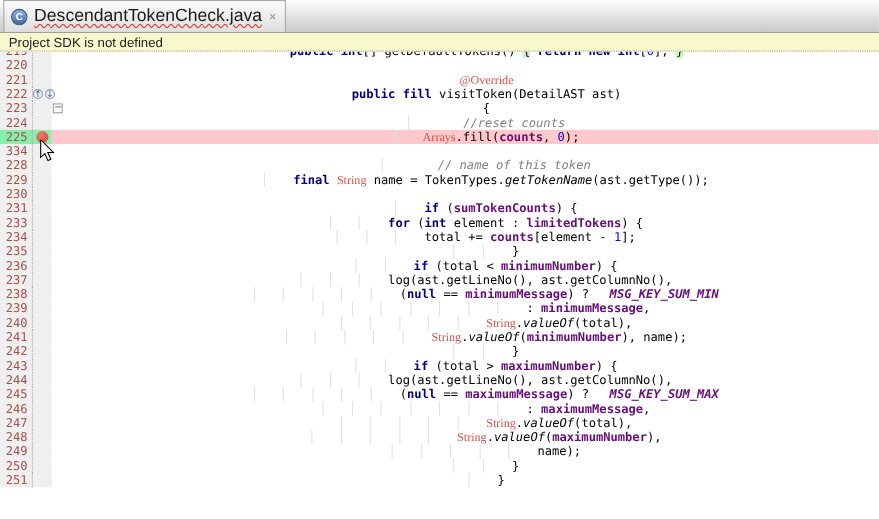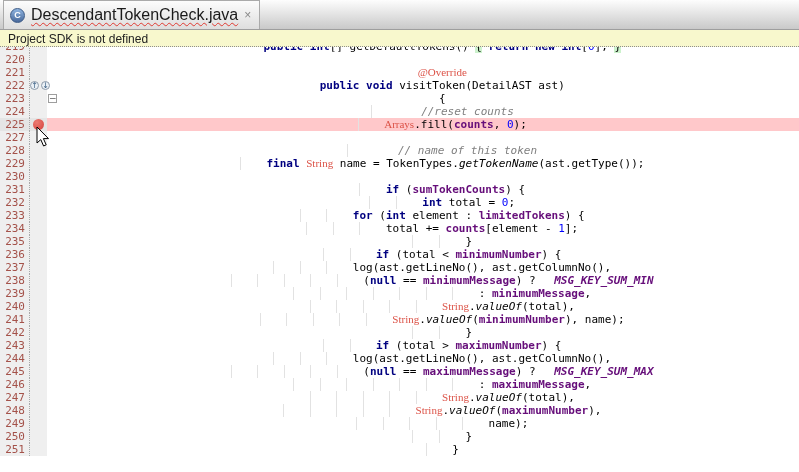--- a/index.html
+++ b/index.html
@@ -33,21 +33,21 @@
   .lines{margin-top:-7px;}
   .line{display:flex;height:13px;line-height:13px;white-space:pre;}
   .ln{width:30px;box-sizing:border-box;text-align:right;padding-right:4px;
       background:#efefef;color:#a4524a;border-right:1px dotted #a9a9a9;
       flex:none;}
   .icons{width:17px;flex:none;background:#efefef;position:relative;
          overflow:visible;z-index:2;}
   .body{flex:1;display:flex;position:relative;}
   .foldslot{width:12px;flex:none;position:relative;}
   .code{flex:1;text-align:center;}
-  .line.bp .ln,.line.bp .icons{background:#e5e5e5;}
+  .line.bp .ln,.line.bp .icons{background:#86efac;}
   .line.bp .body{background:#ffc8ca;}
 
   .ind{display:inline-block;width:4ch;box-sizing:border-box;}
   .ind.g{border-left:1px solid #e2e2e2;}
 
   .t-k{color:#000080;font-weight:bold;}
   .t-n{color:#0000ff;}
   .t-f{color:#660e7a;font-weight:bold;}
   .t-sf{color:#660e7a;font-weight:bold;font-style:italic;margin-left:12px;}
   .t-c{color:#808080;font-style:italic;margin-left:24px;}
@@ -85,30 +85,29 @@
 
 <div class="banner">
   <span>Project SDK is not defined</span>
 </div>
 
 <div class="editor">
   <div class="lines" id="lines">
       <div class="line"><span class="ln">219</span><span class="icons"></span><span class="body"><span class="foldslot"></span><span class="code"><span class="ind"> </span><span class="t-k">public</span><span class="t-p"> </span><span class="t-k">int</span><span class="t-p">[] getDefaultTokens() </span><span class="t-bh">{</span><span class="t-p"> </span><span class="t-k">return</span><span class="t-p"> </span><span class="t-k">new</span><span class="t-p"> </span><span class="t-k">int</span><span class="t-p">[</span><span class="t-n">0</span><span class="t-p">]; </span><span class="t-bh">}</span></span></span></div>
       <div class="line"><span class="ln">220</span><span class="icons"></span><span class="body"><span class="foldslot"></span><span class="code"></span></span></div>
       <div class="line"><span class="ln">221</span><span class="icons"></span><span class="body"><span class="foldslot"></span><span class="code"><span class="ind"> </span><span class="t-e">@Override</span></span></span></div>
-      <div class="line"><span class="ln">222</span><span class="icons"><span class="ovr up">↑</span><span class="ovr dn">↓</span></span><span class="body"><span class="foldslot"></span><span class="code"><span class="ind"> </span><span class="t-k">public</span><span class="t-p"> </span><span class="t-k">void</span><span class="t-p"> visitToken(DetailAST ast)</span></span></span></div>
+      <div class="line"><span class="ln">222</span><span class="icons"><span class="ovr up">↑</span><span class="ovr dn">↓</span></span><span class="body"><span class="foldslot"></span><span class="code"><span class="ind"> </span><span class="t-k">public</span><span class="t-p"> </span><span class="t-k">fill</span><span class="t-p"> visitToken(DetailAST ast)</span></span></span></div>
       <div class="line"><span class="ln">223</span><span class="icons"></span><span class="body"><span class="foldslot"><span class="foldbox">−</span></span><span class="code"><span class="ind"> </span><span class="t-p">{</span></span></span></div>
       <div class="line"><span class="ln">224</span><span class="icons"></span><span class="body"><span class="foldslot"></span><span class="code"><span class="ind"> </span><span class="ind g"> </span><span class="t-c">//reset counts</span></span></span></div>
       <div class="line bp"><span class="ln">225</span><span class="icons"><span class="bp-dot"></span></span><span class="body"><span class="foldslot"></span><span class="code"><span class="ind"> </span><span class="ind g"> </span><span class="t-e">Arrays</span><span class="t-p">.fill(</span><span class="t-f">counts</span><span class="t-p">, </span><span class="t-n">0</span><span class="t-p">);</span></span></span></div>
-      <div class="line"><span class="ln">227</span><span class="icons"></span><span class="body"><span class="foldslot"></span><span class="code"></span></span></div>
+      <div class="line"><span class="ln">334</span><span class="icons"></span><span class="body"><span class="foldslot"></span><span class="code"></span></span></div>
       <div class="line"><span class="ln">228</span><span class="icons"></span><span class="body"><span class="foldslot"></span><span class="code"><span class="ind"> </span><span class="ind g"> </span><span class="t-c">// name of this token</span></span></span></div>
       <div class="line"><span class="ln">229</span><span class="icons"></span><span class="body"><span class="foldslot"></span><span class="code"><span class="ind"> </span><span class="ind g"> </span><span class="t-k">final</span><span class="t-p"> </span><span class="t-e">String</span><span class="t-p"> name = TokenTypes.</span><span class="t-sm">getTokenName</span><span class="t-p">(ast.getType());</span></span></span></div>
       <div class="line"><span class="ln">230</span><span class="icons"></span><span class="body"><span class="foldslot"></span><span class="code"></span></span></div>
       <div class="line"><span class="ln">231</span><span class="icons"></span><span class="body"><span class="foldslot"></span><span class="code"><span class="ind"> </span><span class="ind g"> </span><span class="t-k">if</span><span class="t-p"> (</span><span class="t-f">sumTokenCounts</span><span class="t-p">) {</span></span></span></div>
-      <div class="line"><span class="ln">232</span><span class="icons"></span><span class="body"><span class="foldslot"></span><span class="code"><span class="ind"> </span><span class="ind g"> </span><span class="ind g"> </span><span class="t-k">int</span><span class="t-p"> total = </span><span class="t-n">0</span><span class="t-p">;</span></span></span></div>
       <div class="line"><span class="ln">233</span><span class="icons"></span><span class="body"><span class="foldslot"></span><span class="code"><span class="ind"> </span><span class="ind g"> </span><span class="ind g"> </span><span class="t-k">for</span><span class="t-p"> (</span><span class="t-k">int</span><span class="t-p"> element : </span><span class="t-f">limitedTokens</span><span class="t-p">) {</span></span></span></div>
       <div class="line"><span class="ln">234</span><span class="icons"></span><span class="body"><span class="foldslot"></span><span class="code"><span class="ind"> </span><span class="ind g"> </span><span class="ind g"> </span><span class="ind g"> </span><span class="t-p">total += </span><span class="t-f">counts</span><span class="t-p">[element - </span><span class="t-n">1</span><span class="t-p">];</span></span></span></div>
       <div class="line"><span class="ln">235</span><span class="icons"></span><span class="body"><span class="foldslot"></span><span class="code"><span class="ind"> </span><span class="ind g"> </span><span class="ind g"> </span><span class="t-p">}</span></span></span></div>
       <div class="line"><span class="ln">236</span><span class="icons"></span><span class="body"><span class="foldslot"></span><span class="code"><span class="ind"> </span><span class="ind g"> </span><span class="ind g"> </span><span class="t-k">if</span><span class="t-p"> (total &lt; </span><span class="t-f">minimumNumber</span><span class="t-p">) {</span></span></span></div>
       <div class="line"><span class="ln">237</span><span class="icons"></span><span class="body"><span class="foldslot"></span><span class="code"><span class="ind"> </span><span class="ind g"> </span><span class="ind g"> </span><span class="ind g"> </span><span class="t-p">log(ast.getLineNo(), ast.getColumnNo(),</span></span></span></div>
       <div class="line"><span class="ln">238</span><span class="icons"></span><span class="body"><span class="foldslot"></span><span class="code"><span class="ind"> </span><span class="ind g"> </span><span class="ind g"> </span><span class="ind g"> </span><span class="ind g"> </span><span class="ind g"> </span><span class="t-p">(</span><span class="t-k">null</span><span class="t-p"> == </span><span class="t-f">minimumMessage</span><span class="t-p">) ? </span><span class="t-sf">MSG_KEY_SUM_MIN</span></span></span></div>
       <div class="line"><span class="ln">239</span><span class="icons"></span><span class="body"><span class="foldslot"></span><span class="code"><span class="ind"> </span><span class="ind g"> </span><span class="ind g"> </span><span class="ind g"> </span><span class="ind g"> </span><span class="ind g"> </span><span class="ind g"> </span><span class="ind g"> </span><span class="t-p">: </span><span class="t-f">minimumMessage</span><span class="t-p">,</span></span></span></div>
       <div class="line"><span class="ln">240</span><span class="icons"></span><span class="body"><span class="foldslot"></span><span class="code"><span class="ind"> </span><span class="ind g"> </span><span class="ind g"> </span><span class="ind g"> </span><span class="ind g"> </span><span class="ind g"> </span><span class="t-e">String</span><span class="t-p">.</span><span class="t-sm">valueOf</span><span class="t-p">(total),</span></span></span></div>
       <div class="line"><span class="ln">241</span><span class="icons"></span><span class="body"><span class="foldslot"></span><span class="code"><span class="ind"> </span><span class="ind g"> </span><span class="ind g"> </span><span class="ind g"> </span><span class="ind g"> </span><span class="ind g"> </span><span class="t-e">String</span><span class="t-p">.</span><span class="t-sm">valueOf</span><span class="t-p">(</span><span class="t-f">minimumNumber</span><span class="t-p">), name);</span></span></span></div>
       <div class="line"><span class="ln">242</span><span class="icons"></span><span class="body"><span class="foldslot"></span><span class="code"><span class="ind"> </span><span class="ind g"> </span><span class="ind g"> </span><span class="t-p">}</span></span></span></div>

